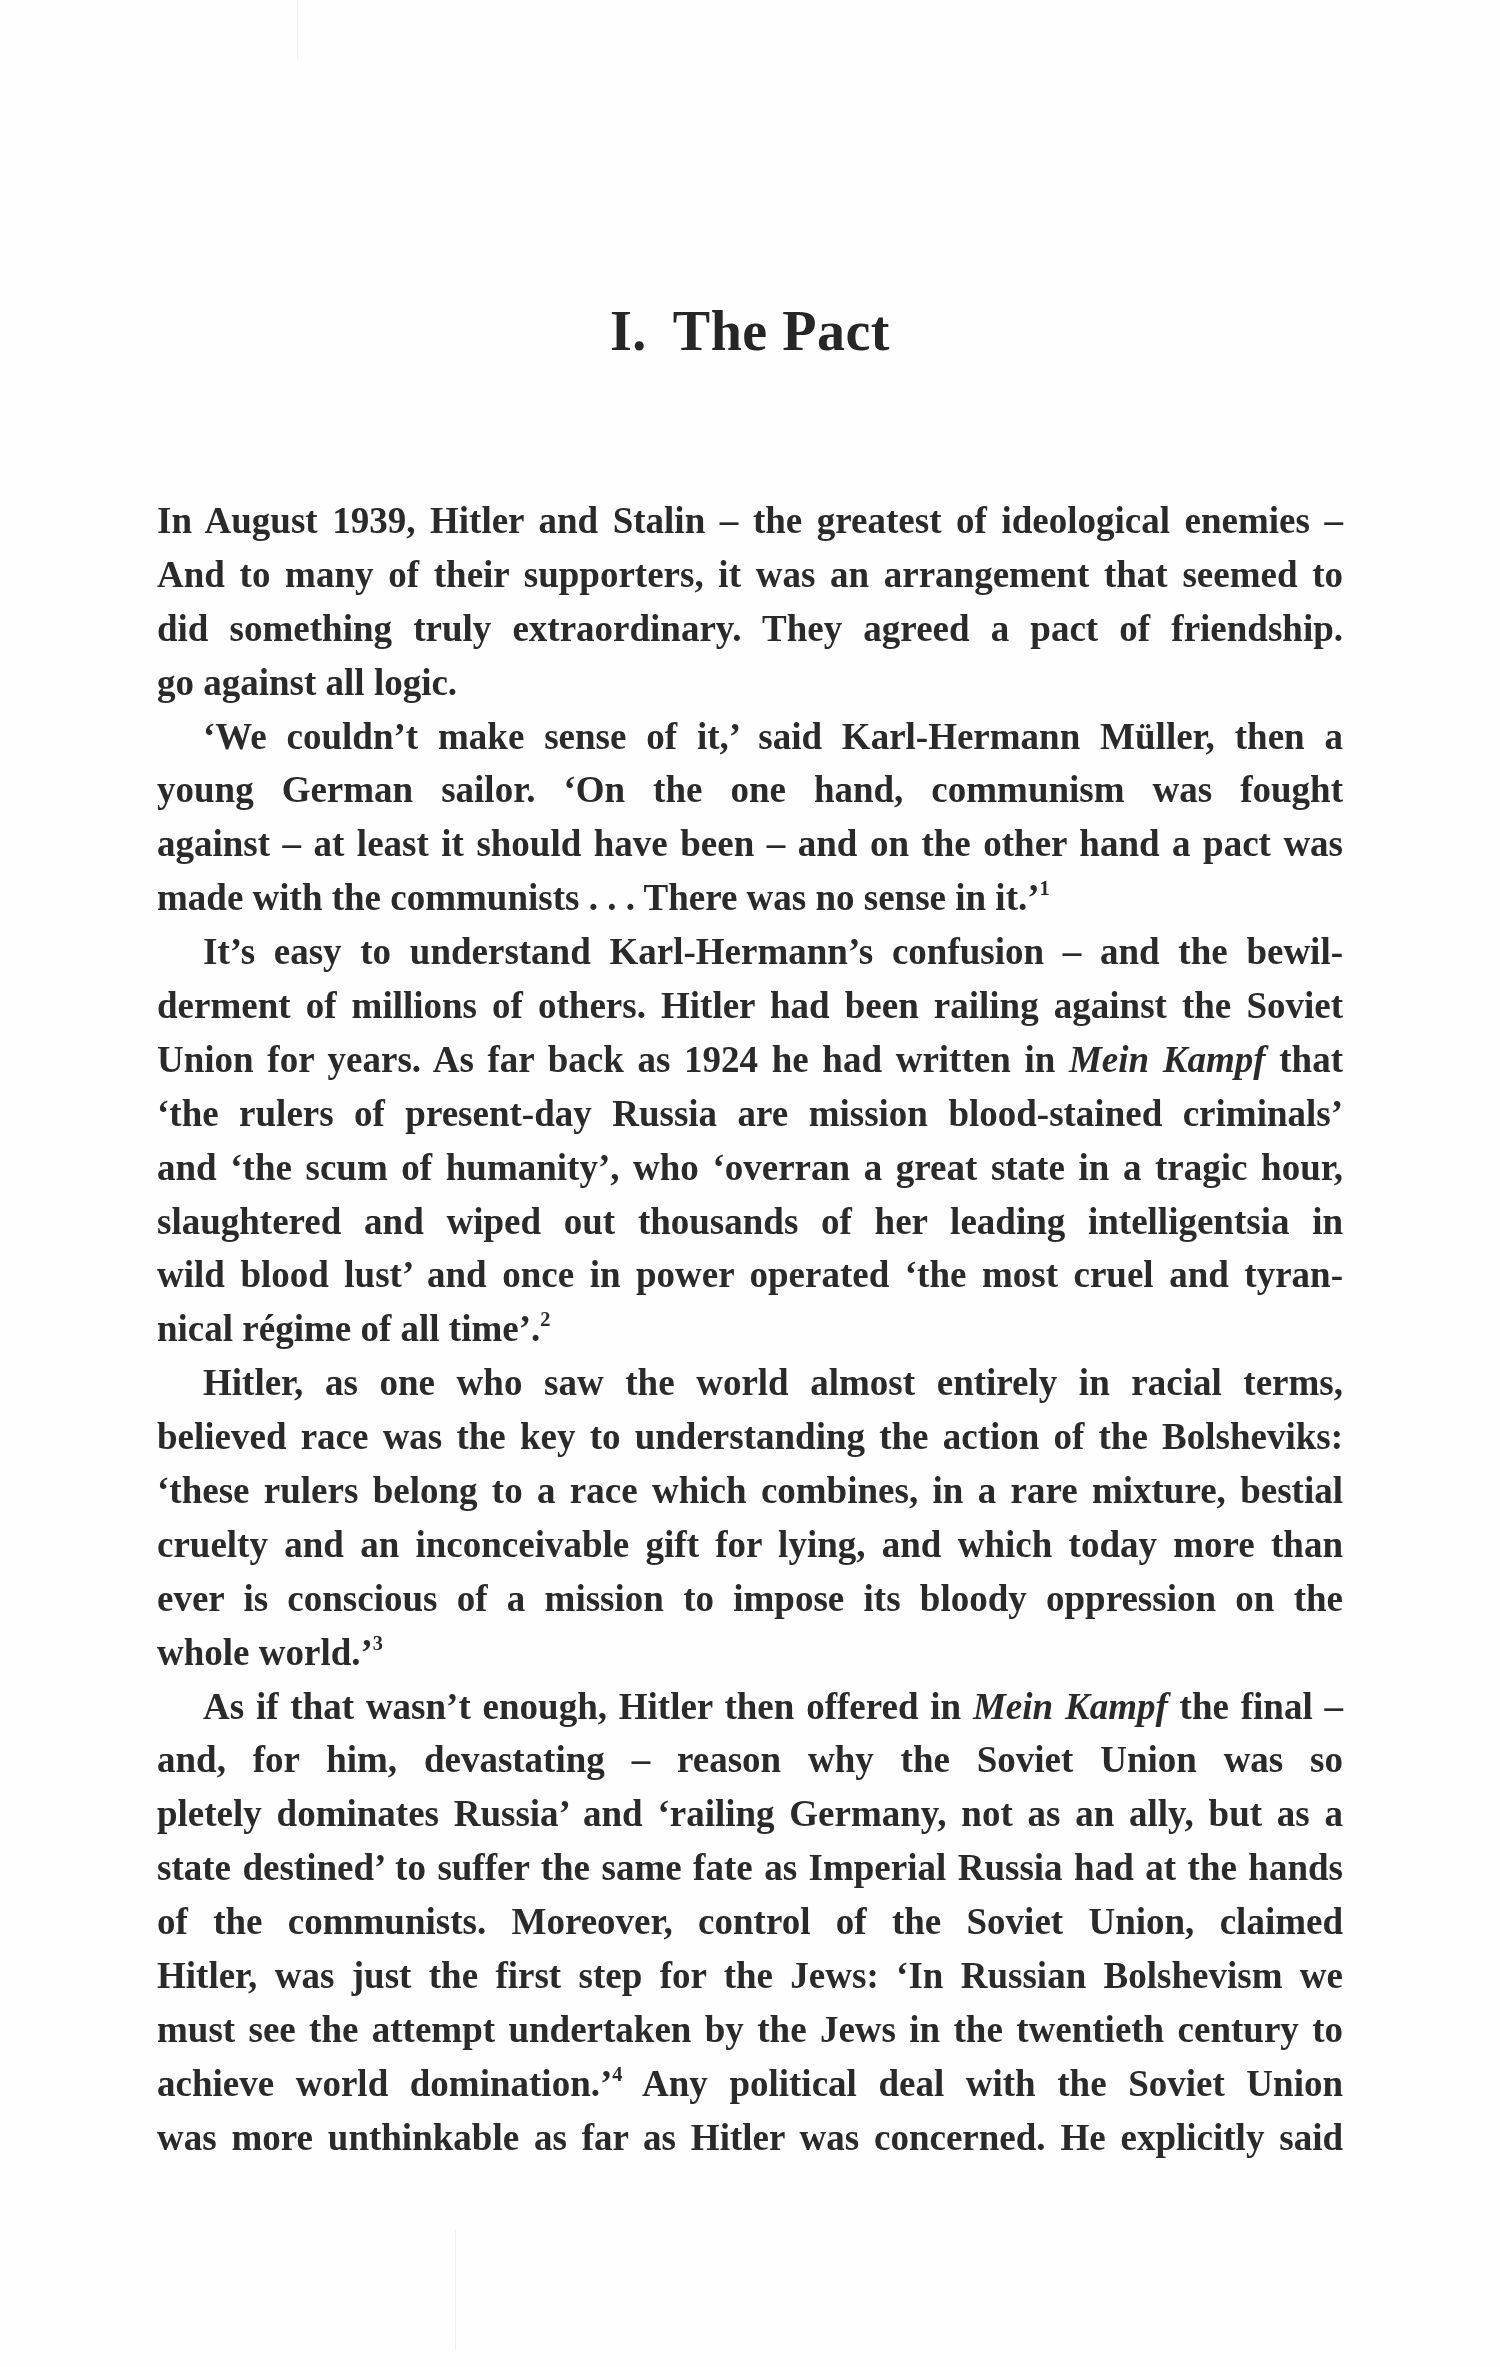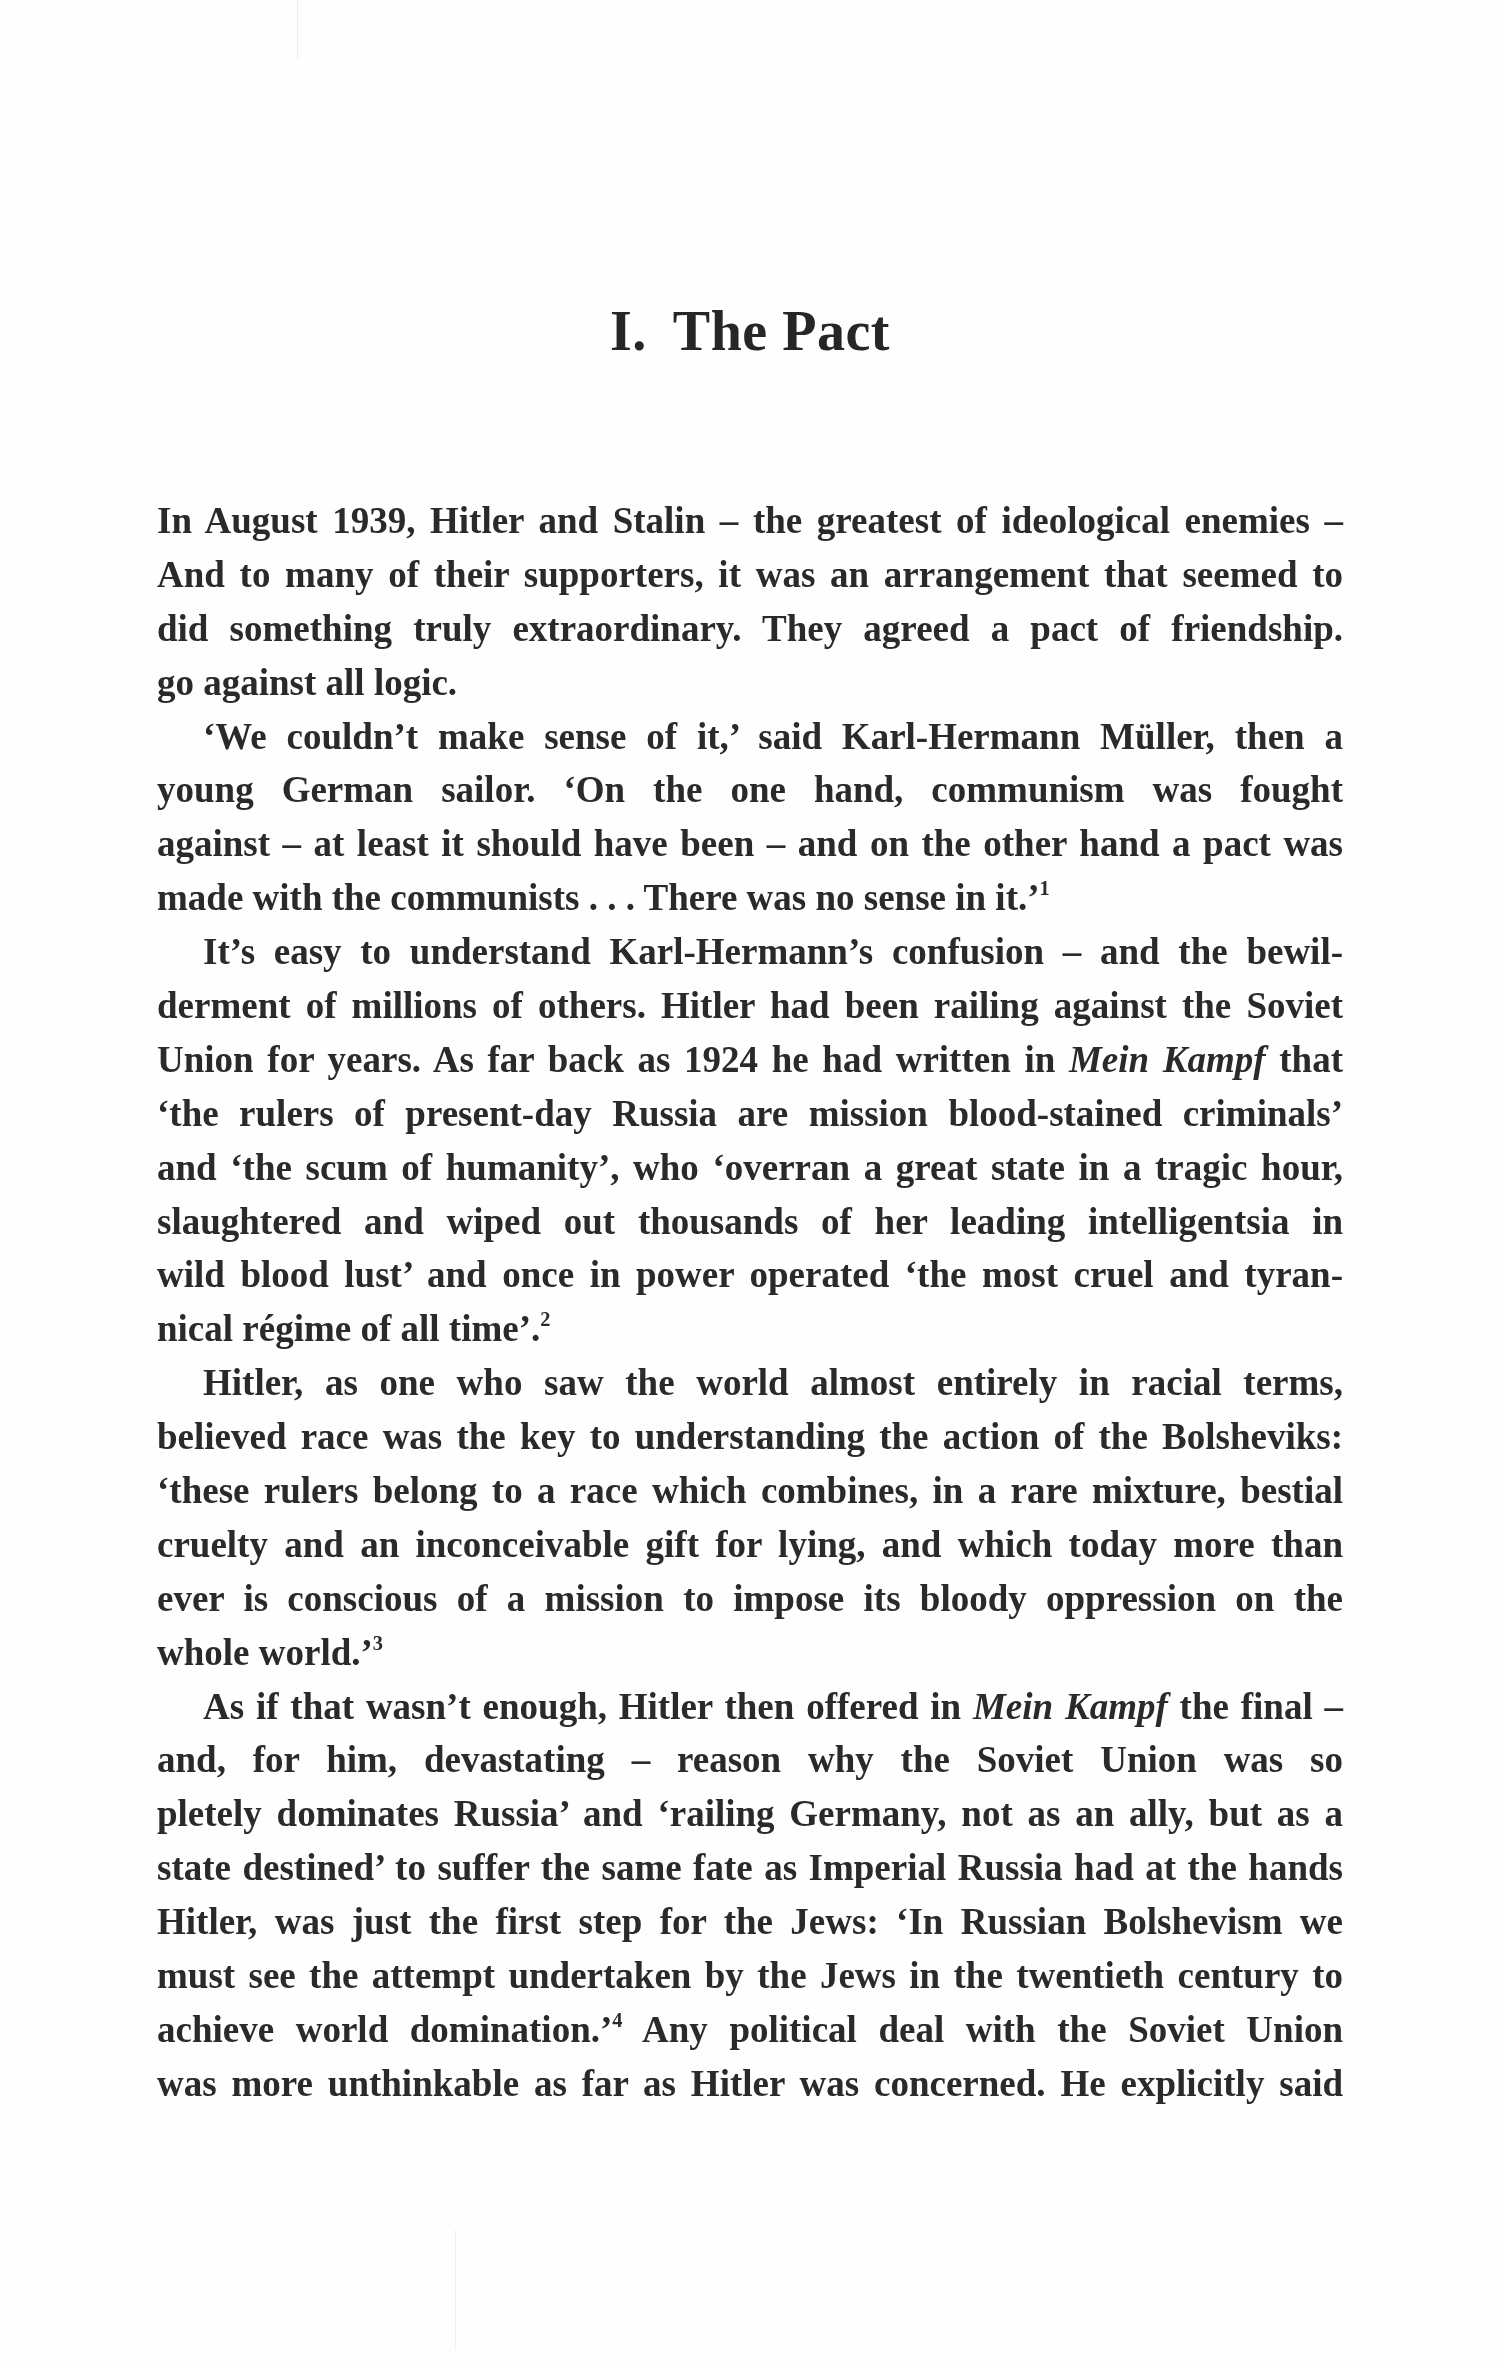--- a/index.html
+++ b/index.html
@@ -60,19 +60,20 @@
         <div class="line"><span class="inner"><span>‘these rulers belong to a race which combines, in a rare mixture, bestial</span></span></div>
         <div class="line"><span class="inner"><span>cruelty and an inconceivable gift for lying, and which today more than</span></span></div>
         <div class="line"><span class="inner"><span>ever is conscious of a mission to impose its bloody oppression on the</span></span></div>
         <div class="line last"><span class="inner"><span>whole world.’</span><sup>3</sup></span></div>
       </div>
       <div>
         <div class="line indent"><span class="inner"><span>As if that wasn’t enough, Hitler then offered in </span><i>Mein Kampf</i><span> the final –</span></span></div>
         <div class="line"><span class="inner"><span>and, for him, devastating – reason why the Soviet Union was so</span></span></div>
         <div class="line"><span class="inner"><span>pletely dominates Russia’ and ‘railing Germany, not as an ally, but as a</span></span></div>
         <div class="line"><span class="inner"><span>state destined’ to suffer the same fate as Imperial Russia had at the hands</span></span></div>
+        <div class="line"><span class="inner"><span>of the communists. Moreover, control of the Soviet Union, claimed</span></span></div>
         <div class="line"><span class="inner"><span>Hitler, was just the first step for the Jews: ‘In Russian Bolshevism we</span></span></div>
         <div class="line"><span class="inner"><span>must see the attempt undertaken by the Jews in the twentieth century to</span></span></div>
         <div class="line"><span class="inner"><span>achieve world domination.’</span><sup>4</sup><span> Any political deal with the Soviet Union</span></span></div>
         <div class="line"><span class="inner"><span>was more unthinkable as far as Hitler was concerned. He explicitly said</span></span></div>
       </div>
     </div>
 </div>
 
 </body></html>

